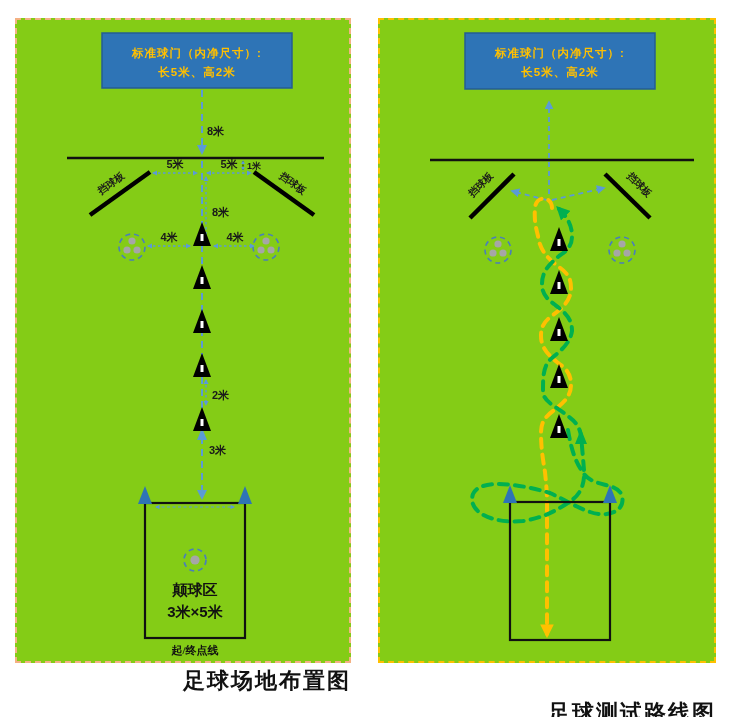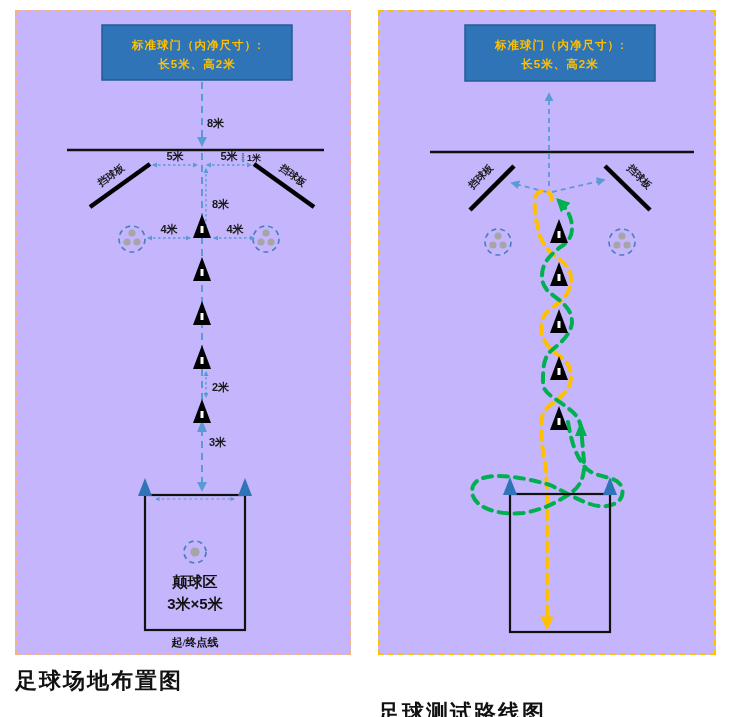--- a/index.html
+++ b/index.html
@@ -1,21 +1,21 @@
 <!DOCTYPE html>
 <html><head>
 <meta charset="utf-8">
 <style>
   html,body{margin:0;padding:0;background:#ffffff;}
   body{width:729px;height:717px;position:relative;font-family:"Liberation Sans",sans-serif;}
-  .panel{position:absolute;top:10px;height:645px;box-sizing:border-box;background:#c4b5fd;}
+  .panel{position:absolute;top:18px;height:645px;box-sizing:border-box;background:#84cc16;}
   .panel-left{left:15px;width:336px;border:2px dashed #F4B183;}
   .panel-right{left:378px;width:338px;border:2px dashed #FFC000;}
   .panel svg{position:absolute;left:0;top:0;}
-  .caption{position:absolute;top:666px;text-align:left;font-family:"Liberation Serif",serif;
+  .caption{position:absolute;top:666px;text-align:right;font-family:"Liberation Serif",serif;
            font-weight:700;font-size:22px;color:#111;letter-spacing:2px;}
   .caption-left{left:15px;width:336px;}
   .caption-right{left:378px;width:338px;margin-top:32px;}
   text{font-family:"Liberation Sans",sans-serif;}
   .meas{font-size:11px;font-weight:700;fill:#1a1a1a;}
   .meas-sm{font-size:9px;font-weight:700;fill:#1a1a1a;}
   .board-lbl{font-size:10px;font-weight:700;fill:#1a1a1a;}
   .goal-txt{font-size:11.5px;font-weight:700;fill:#FFC000;letter-spacing:1px;}
   .zone-txt{font-size:15px;font-weight:700;fill:#111;}
   .base-txt{font-size:11px;font-weight:700;fill:#111;font-family:"Liberation Serif",serif;}

